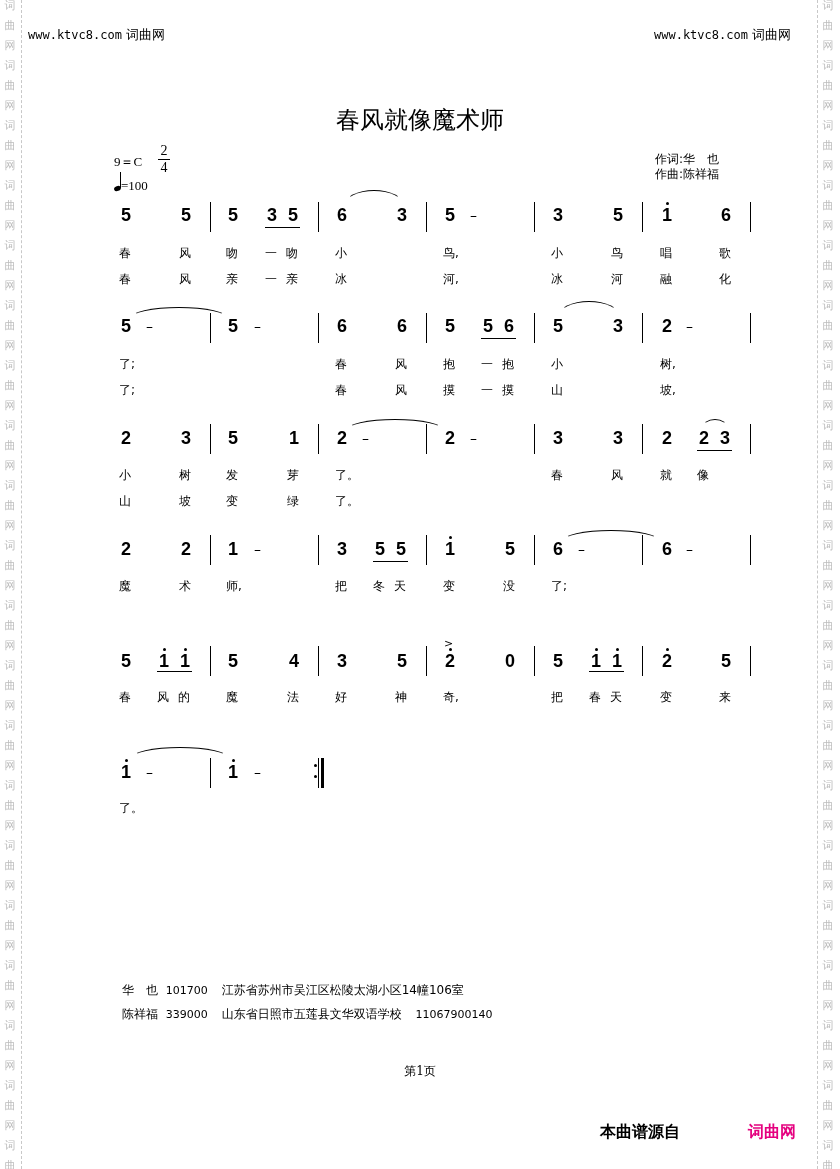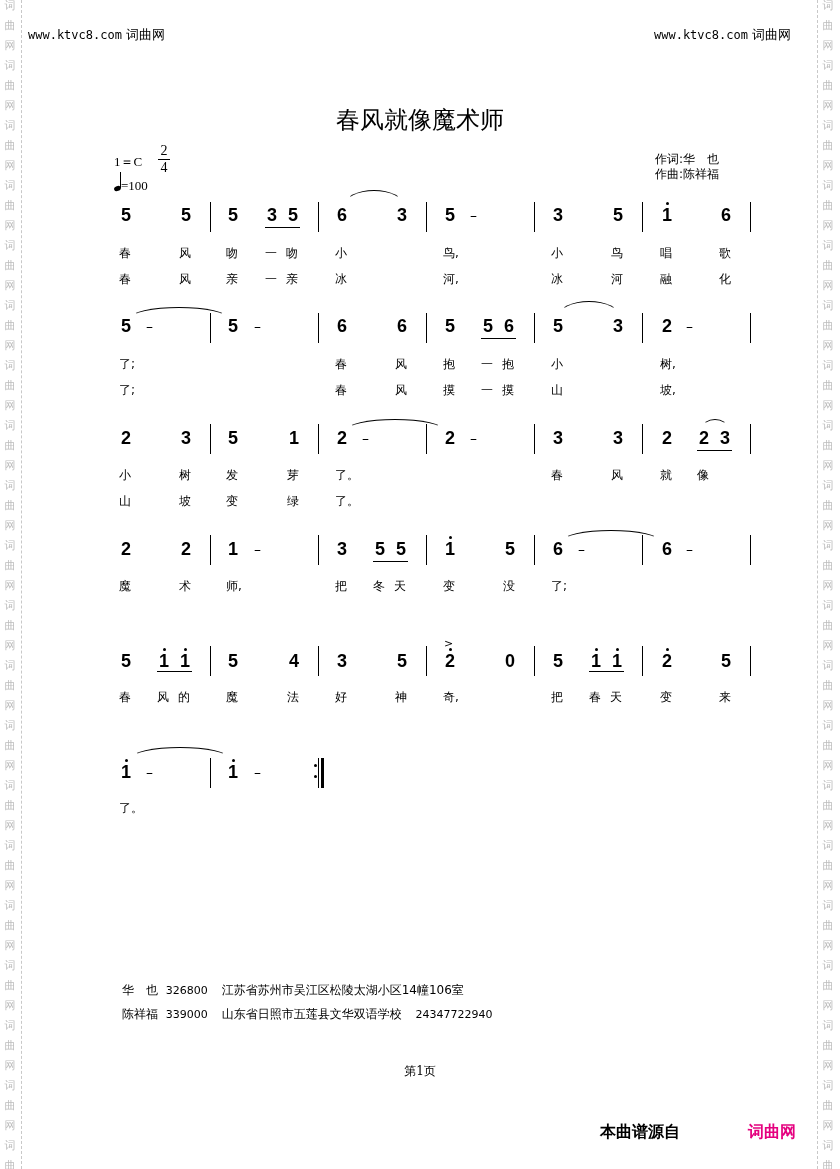--- a/index.html
+++ b/index.html
@@ -166,21 +166,21 @@
   <span class="url">www.ktvc8.com</span>
   <span>词曲网</span>
 </div>
 <div class="site" style="left:654px;">
   <span class="url">www.ktvc8.com</span>
   <span>词曲网</span>
 </div>
 
 <div class="title">春风就像魔术师</div>
 
-<div class="keyline">1＝C</div>
+<div class="keyline">9＝C</div>
 <div class="frac">
   <div>2</div>
   <div class="bar"></div>
   <div>4</div>
 </div>
 <div class="stem"></div>
 <div class="tempo">
   <span class="notehead"></span><span>=100</span>
 </div>
 
@@ -407,26 +407,26 @@
   <div class="dot" style="left:314px;top:764px"></div>
   <div class="dot" style="left:314px;top:775px"></div>
   <div class="bl" style="left:318px;top:758px;border-left-width:1px"></div>
   <div class="bl" style="left:321px;top:758px;border-left-width:3px"></div>
 
   <span class="lyr" style="left:119px;top:800px">了。</span>
 </div>
 
 <div class="footer-info" style="top:982px">
   <span>华　也</span>
-  <span class="code" style="margin-left:4px">326800</span>
+  <span class="code" style="margin-left:4px">101700</span>
   <span style="margin-left:10px">江苏省苏州市吴江区松陵太湖小区14幢106室</span>
 </div>
 <div class="footer-info" style="top:1006px">
   <span>陈祥福</span>
   <span class="code" style="margin-left:4px">339000</span>
   <span style="margin-left:10px">山东省日照市五莲县文华双语学校</span>
-  <span class="code" style="margin-left:10px">24347722940</span>
+  <span class="code" style="margin-left:10px">11067900140</span>
 </div>
 
 <div class="page-num">第1页</div>
 
 <div class="source" style="left:600px">本曲谱源自</div>
 <div class="source" style="left:748px;color:#e5007f">词曲网</div>
 
 </body></html>

